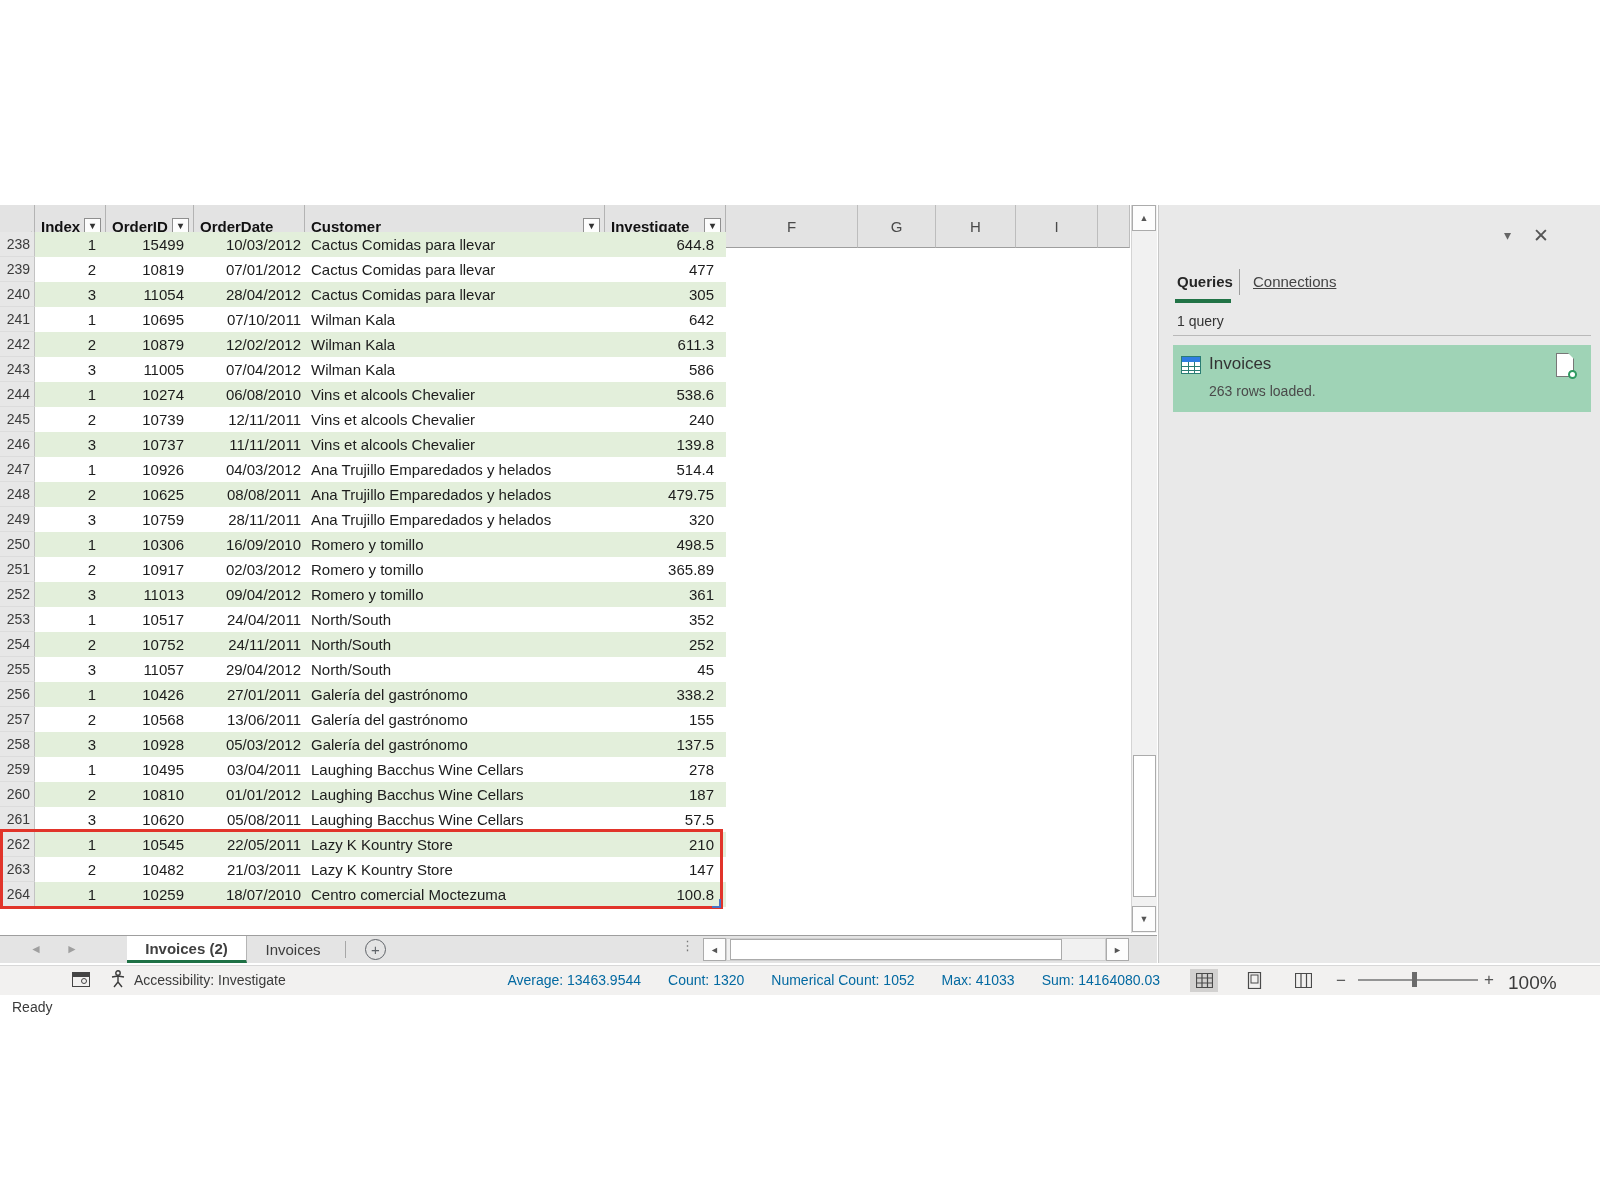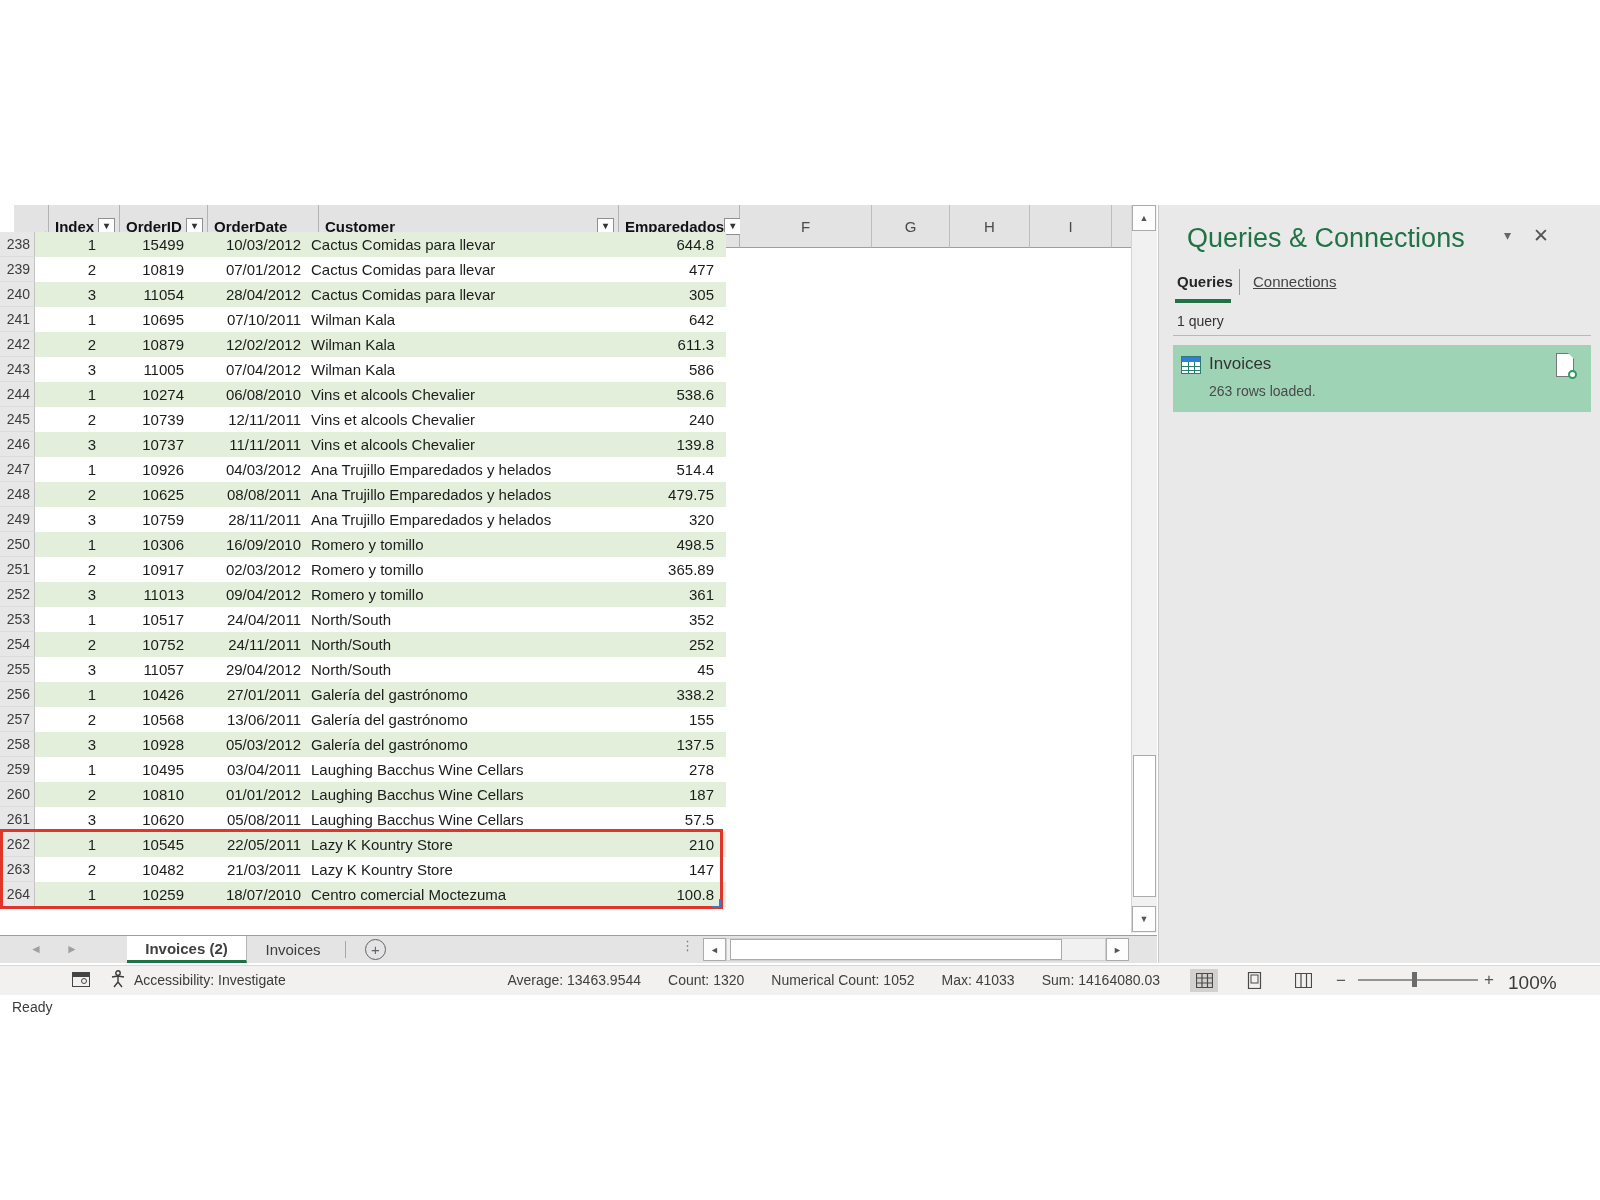--- a/index.html
+++ b/index.html
@@ -2,21 +2,21 @@
 <html><head>
 <meta charset="utf-8">
 <style>
   html,body{margin:0;padding:0;}
   body{width:1600px;height:1200px;background:#ffffff;position:relative;overflow:hidden;
        font-family:"Liberation Sans", sans-serif;color:#1c1c1c;}
   .abs{position:absolute;}
 
   
   #grid-area{left:0;top:205px;width:1130px;height:730px;background:#ffffff;}
-  #header-row{left:0;top:0;width:1130px;height:43px;display:flex;margin-left:14px;}
+  #header-row{left:0;top:0;width:1130px;height:43px;display:flex;}
   .hcell{background:#e3e3e3;border-right:1px solid #b3b3b3;border-bottom:1px solid #9e9e9e;
          box-sizing:border-box;display:flex;align-items:center;justify-content:space-between;
          font-size:15px;font-weight:600;color:#111;padding:0 4px 0 6px;}
   .corner{width:35px;justify-content:flex-end;align-items:flex-end;padding:0 2px 2px 0;}
   .tri{width:0;height:0;border-left:14px solid transparent;border-bottom:14px solid #b5b5b5;}
   .lcell{background:#e3e3e3;border-right:1px solid #bdbdbd;border-bottom:1px solid #9e9e9e;
          box-sizing:border-box;display:flex;align-items:center;justify-content:center;
          font-size:15px;font-weight:400;color:#4a4a4a;}
   .filterbtn{width:17px;height:17px;background:#fdfdfd;border:1px solid #8f8f8f;box-sizing:border-box;
              display:flex;align-items:center;justify-content:center;font-size:10px;color:#333;flex:none;line-height:1;}
@@ -85,21 +85,21 @@
   #hscroll-right{left:1106px;top:2px;width:23px;height:23px;}
 
   
   #statusbar{left:0;top:965px;width:1600px;height:30px;background:#f2f1f0;border-top:1px solid #d8d8d8;box-sizing:border-box;}
   #status-ready{left:12px;top:6px;font-size:14px;color:#3b3b3b;margin-top:27px;}
   #macro-icon{left:72px;top:6px;width:18px;height:15px;border:1px solid #444;box-sizing:border-box;}
   #macro-icon .hd{position:absolute;left:0;top:0;width:100%;height:4px;background:#444;}
   #macro-icon .dot{position:absolute;right:2px;bottom:2px;width:6px;height:6px;border:1px solid #444;border-radius:50%;box-sizing:border-box;}
   #acc-icon{left:110px;top:4px;font-size:14px;color:#3b3b3b;}
   #status-acc{left:134px;top:6px;font-size:14px;color:#3b3b3b;}
-  #stats{left:0;top:6px;width:1160px;display:flex;justify-content:flex-end;gap:27px;font-size:14px;color:#404040;}
+  #stats{left:0;top:6px;width:1160px;display:flex;justify-content:flex-end;gap:27px;font-size:14px;color:#0369a1;}
   .viewbtn{top:3px;width:28px;height:23px;display:flex;align-items:center;justify-content:center;}
   .viewbtn svg{display:block;}
   #view-normal{left:1190px;background:#d2d1d0;}
   #view-layout{left:1240px;}
   #view-break{left:1289px;}
   #zoom-out{left:1336px;top:5px;font-size:17px;color:#555;}
   #zoom-track{left:1358px;top:979px;width:120px;height:2px;background:#949494;}
   #zoom-thumb{left:1412px;top:972px;width:5px;height:15px;background:#6b6b6b;}
   #zoom-in{left:1484px;top:4px;font-size:17px;color:#555;}
   #zoom-level{left:1508px;top:6px;font-size:19px;color:#3b3b3b;}
@@ -127,21 +127,21 @@
       </div>
       <div class="hcell" style="width: 111px; gap: 44px;">
         <div>OrderDate</div>
         <div class="filterbtn">▾</div>
       </div>
       <div class="hcell" style="width: 300px;">
         <div>Customer</div>
         <div class="filterbtn">▾</div>
       </div>
       <div class="hcell" style="width: 121px;">
-        <div>Emparedados</div>
+        <div>Investigate</div>
         <div class="filterbtn">▾</div>
       </div>
       <div class="lcell" style="width: 132px;">F</div>
       <div class="lcell" style="width: 78px;">G</div>
       <div class="lcell" style="width: 80px;">H</div>
       <div class="lcell" style="width: 82px;">I</div>
       <div class="lcell" style="width: 32px;"></div>
     </div>
   <div class="abs" id="rows">
       <div class="row band-green">
@@ -365,21 +365,20 @@
   <div class="abs" id="table-handle"></div>
 </div>
 
 <div class="abs" id="vscroll">
   <div class="abs sbtn" id="vscroll-up" style="left:0;top:0;">▲</div>
   <div class="abs" id="vthumb"></div>
   <div class="abs sbtn" id="vscroll-down">▼</div>
 </div>
 
 <div class="abs" id="pane">
-  <div class="abs" id="pane-title">Queries &amp; Connections</div>
   <div class="abs" id="pane-caret">▾</div>
   <div class="abs" id="pane-close">✕</div>
   <div class="abs" id="tab-queries">Queries</div>
   <div class="abs" id="queries-underline"></div>
   <div class="abs" id="tab-divider"></div>
   <div class="abs" id="tab-connections">Connections</div>
   <div class="abs" id="query-count">1 query</div>
   <div class="abs" id="pane-rule"></div>
   <div class="abs" id="query-item">
     <div class="abs" id="query-icon">

